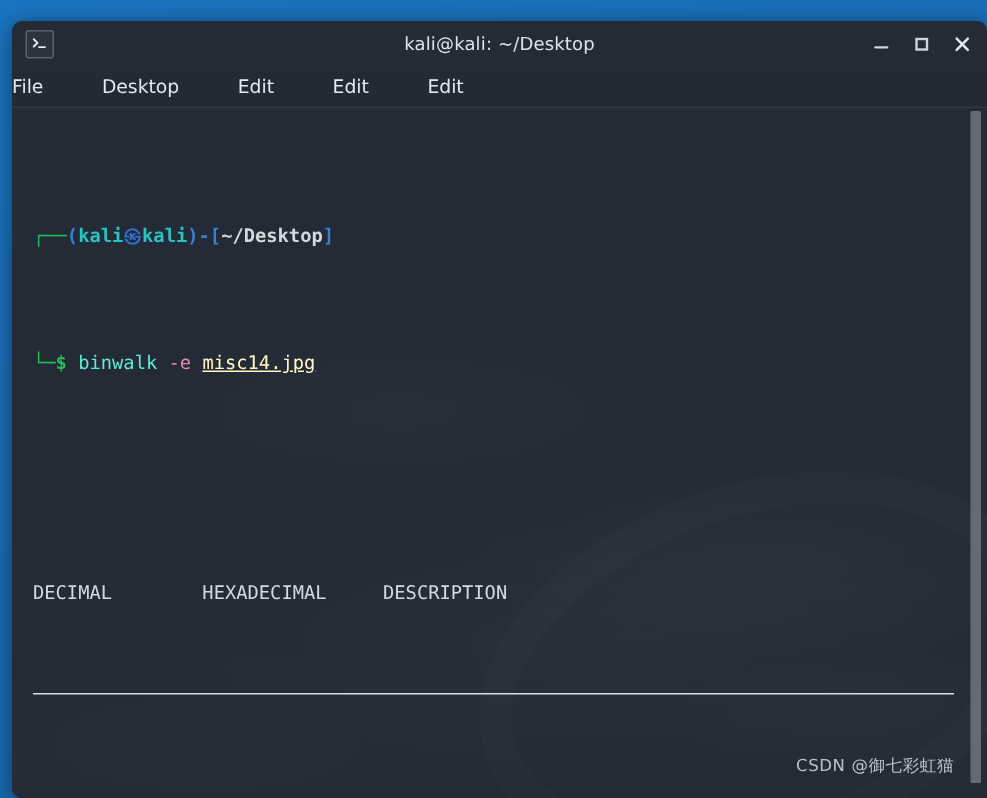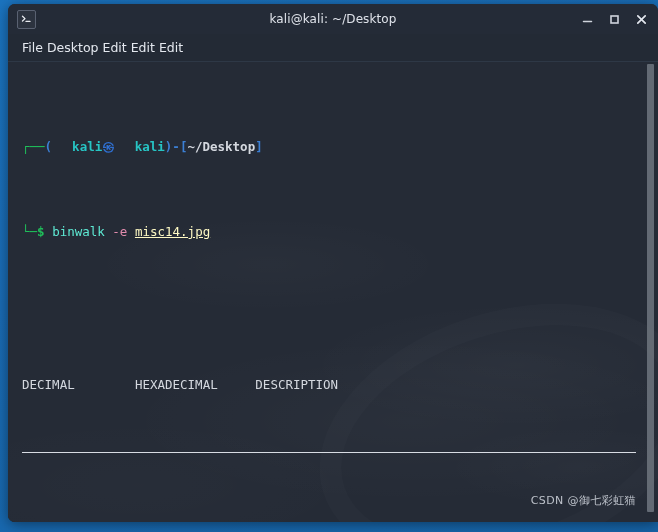--- a/index.html
+++ b/index.html
@@ -22,21 +22,21 @@
     height: 532px;
     background:
       linear-gradient(160deg, #1b74c0 0%, #1a6cb5 40%, #1664a8 100%);
     overflow: hidden;
   }
 
   
   #window {
     position: absolute;
     left: 8px;
-    top: 4px;
+    top: 14px;
     width: 650px;
     height: 518px;
     background: #232a35;
     border-top-left-radius: 7px;
     border-top-right-radius: 7px;
     border-bottom-left-radius: 7px;
     overflow: hidden;
     box-shadow: 0 2px 14px rgba(0,0,0,0.45);
   }
 
@@ -86,22 +86,21 @@
     cursor: pointer;
   }
   .win-btn svg { display: block; }
 
   
   #menubar {
     height: 28px;
     background: #232a35;
     display: flex;
     align-items: center;
-    padding-left: 14px;
-    gap: 4px;
+    gap: 39px;
     border-bottom: 1px solid #2e3846;
     box-sizing: border-box;
   }
   .menu-item {
     font-size: 12.5px;
     color: #e4e8ef;
     font-family: "DejaVu Sans", sans-serif;
     cursor: pointer;
     white-space: nowrap;
   }
@@ -147,21 +146,21 @@
     line-height: 17px;
     color: #d6dae1;
     white-space: pre;
     box-sizing: border-box;
   }
   .line { height: 17px; white-space: pre; }
   .blank { height: 17px; }
 
   
   .c-brkt    { color: #3b7fd4; font-weight: bold; }
-  .c-user    { color: #27c4c4; font-weight: bold; margin-left: 20px; }
+  .c-user    { color: #27c4c4; font-weight: bold; }
   .c-at      { color: #2f6fd0; font-weight: bold; }
   .c-dash    { color: #3b7fd4; font-weight: bold; }
   .c-path    { color: #d4d8df; font-weight: bold; }
   .c-dollar  { color: #1fbf5a; font-weight: bold; }
   .c-cmd     { color: #5eead4; }
   .c-flag    { color: #e28cae; }
   .c-file    { color: #fef9c3; text-decoration: underline; }
   .c-out     { color: #d4d8df; }
   .c-corner  { color: #1fbf5a; font-weight: bold; }
 

